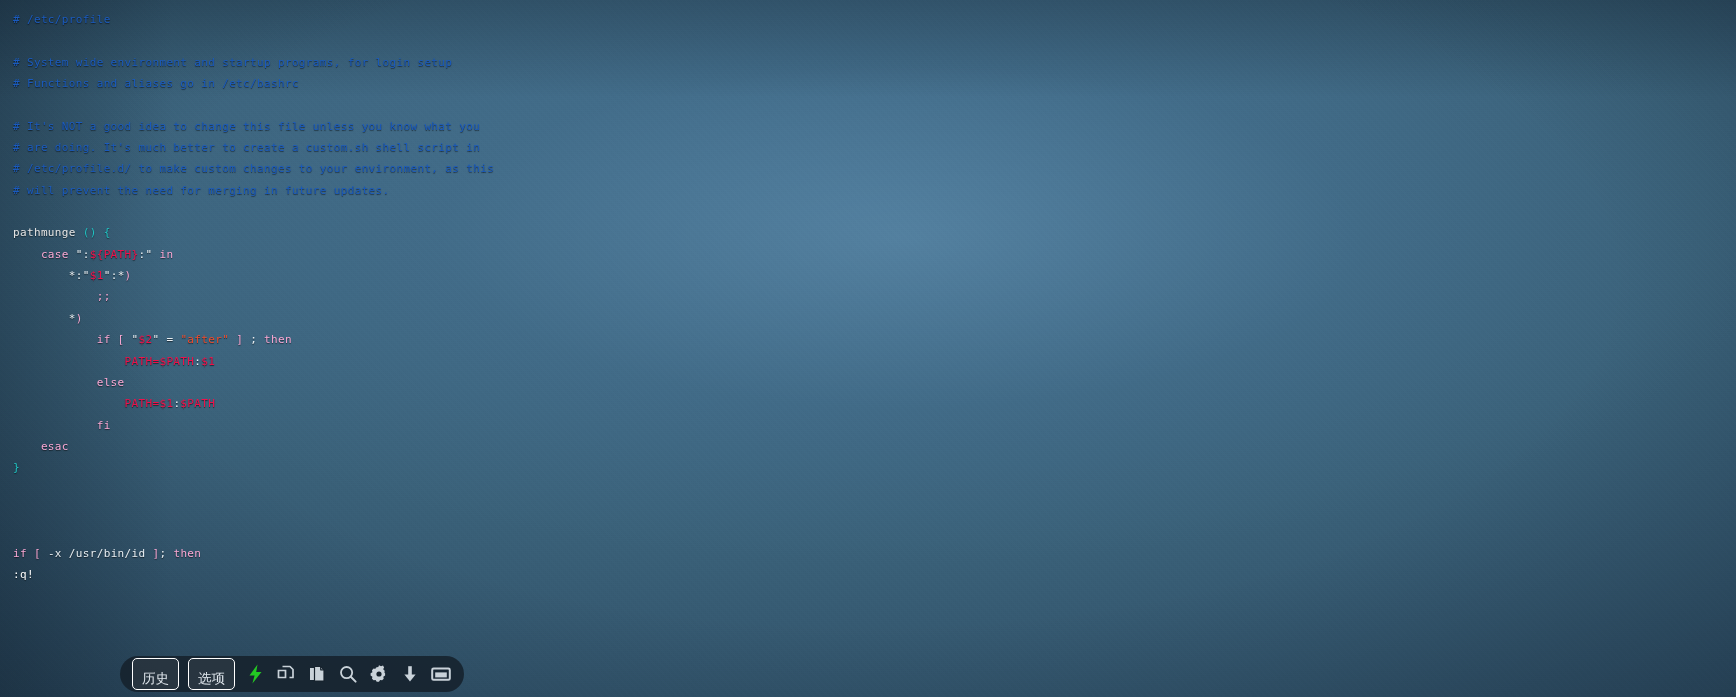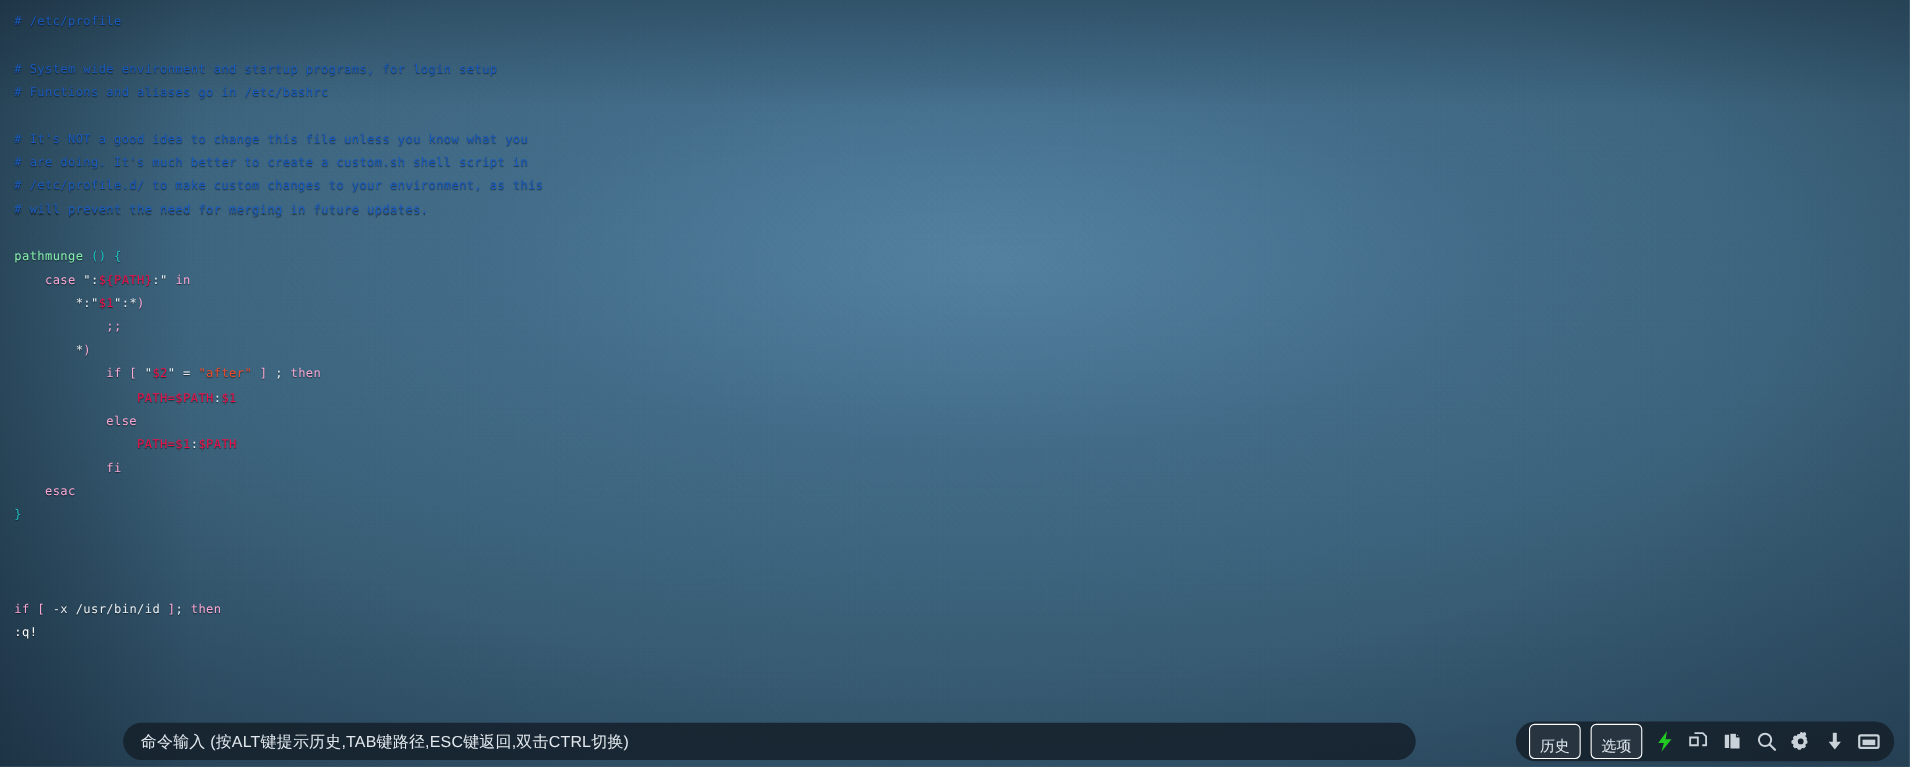--- a/index.html
+++ b/index.html
@@ -52,21 +52,21 @@
     font-size:11px;
     line-height:21.35px;
     letter-spacing:0.35px;
     white-space:pre;
     text-shadow:0 1px 1px rgba(0,0,0,0.55);
   }
   .line { height:21.35px; }
 
   
   .c-comment { color:#1a5bbf; }
-  .c-func    { color:#86efac; }
+  .c-func    { color:#e5e5e5; }
   .c-punct   { color:#21c4c4; }
   .c-kw      { color:#f9a8d4; }
   .c-var     { color:#f0114b;margin-top:20px; }
   .c-str     { color:#f04b2a; }
   .c-plain   { color:#e8eef2; }
   .c-white   { color:#ffffff; }
 
   
   #cmdbar {
     position:absolute;
@@ -127,23 +127,20 @@
 </head>
 <body>
 
 <div id="wallpaper"></div>
 <div id="vignette"></div>
 
 <div id="terminal"><div class="line"><span class="c-comment"># /etc/profile</span></div><div class="line">&nbsp;</div><div class="line"><span class="c-comment"># System wide environment and startup programs, for login setup</span></div><div class="line"><span class="c-comment"># Functions and aliases go in /etc/bashrc</span></div><div class="line">&nbsp;</div><div class="line"><span class="c-comment"># It's NOT a good idea to change this file unless you know what you</span></div><div class="line"><span class="c-comment"># are doing. It's much better to create a custom.sh shell script in</span></div><div class="line"><span class="c-comment"># /etc/profile.d/ to make custom changes to your environment, as this</span></div><div class="line"><span class="c-comment"># will prevent the need for merging in future updates.</span></div><div class="line">&nbsp;</div><div class="line"><span class="c-func">pathmunge</span><span class="c-punct"> () {</span></div><div class="line"><span class="c-plain">    </span><span class="c-kw">case</span><span class="c-plain"> ":</span><span class="c-var">${PATH}</span><span class="c-plain">:" </span><span class="c-kw">in</span></div><div class="line"><span class="c-plain">        </span><span class="c-plain">*</span><span class="c-plain">:"</span><span class="c-var">$1</span><span class="c-plain">":</span><span class="c-plain">*</span><span class="c-kw">)</span></div><div class="line"><span class="c-plain">            </span><span class="c-kw">;;</span></div><div class="line"><span class="c-plain">        </span><span class="c-plain">*</span><span class="c-kw">)</span></div><div class="line"><span class="c-plain">            </span><span class="c-kw">if</span><span class="c-plain"> </span><span class="c-kw">[</span><span class="c-plain"> "</span><span class="c-var">$2</span><span class="c-plain">" = </span><span class="c-str">"after"</span><span class="c-plain"> </span><span class="c-kw">]</span><span class="c-plain"> ; </span><span class="c-kw">then</span></div><div class="line"><span class="c-plain">                </span><span class="c-var">PATH=$PATH</span><span class="c-plain">:</span><span class="c-var">$1</span></div><div class="line"><span class="c-plain">            </span><span class="c-kw">else</span></div><div class="line"><span class="c-plain">                </span><span class="c-var">PATH=$1</span><span class="c-plain">:</span><span class="c-var">$PATH</span></div><div class="line"><span class="c-plain">            </span><span class="c-kw">fi</span></div><div class="line"><span class="c-plain">    </span><span class="c-kw">esac</span></div><div class="line"><span class="c-punct">}</span></div><div class="line">&nbsp;</div><div class="line">&nbsp;</div><div class="line">&nbsp;</div><div class="line"><span class="c-kw">if</span><span class="c-plain"> </span><span class="c-kw">[</span><span class="c-plain"> -x /usr/bin/id </span><span class="c-kw">]</span><span class="c-plain">; </span><span class="c-kw">then</span></div><div class="line"><span class="c-white">:q!</span></div></div>
 
 <div id="cmdbar">
 
-  <div id="cmd-input-pill">
-    <span id="cmd-placeholder" style="color: rgb(227, 233, 238);">命令输入 (按ALT键提示历史,TAB键路径,ESC键返回,双击CTRL切换)</span>
-  </div>
 
   <div id="toolbar">
 
     <div class="tbtn">历史</div>
 
     <div class="tbtn">选项</div>
 
     <div class="ticon">
       <svg width="17" height="20" viewBox="0 0 17 20" aria-hidden="true">
         <path d="M10.5 0.5 L2.5 11.5 L7.6 11.5 L5.4 19.5 L14.5 8.0 L9.2 8.0 Z" fill="#23c923"></path>

